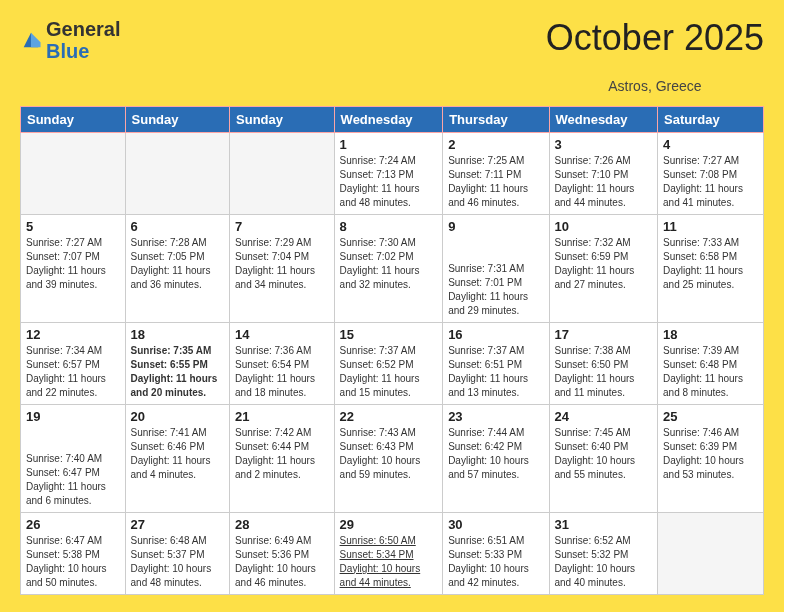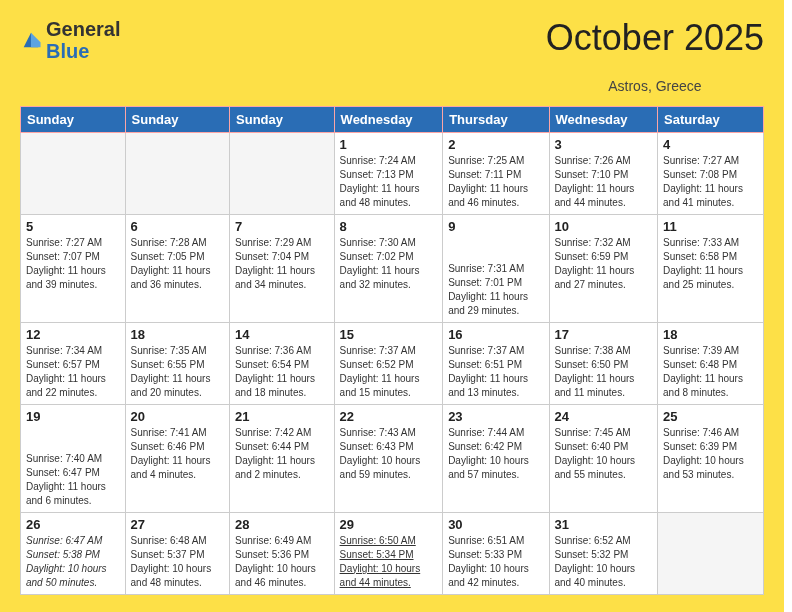--- a/index.html
+++ b/index.html
@@ -204,21 +204,21 @@
         </tr>
         <tr class="week-row">
           <td>
             <span class="day-number">12</span>
             <div class="day-info" style="white-space: pre-line;">Sunrise: 7:34 AM
 Sunset: 6:57 PM
 Daylight: 11 hours and 22 minutes.</div>
           </td>
           <td>
             <span class="day-number">18</span>
-            <div class="day-info" style="white-space: pre-line;">Sunrise: 7:35 AM
+            <div class="day-info" style="white-space: pre-line; font-weight: bold;">Sunrise: 7:35 AM
 Sunset: 6:55 PM
 Daylight: 11 hours and 20 minutes.</div>
           </td>
           <td>
             <span class="day-number">14</span>
             <div class="day-info" style="white-space: pre-line;">Sunrise: 7:36 AM
 Sunset: 6:54 PM
 Daylight: 11 hours and 18 minutes.</div>
           </td>
           <td>
@@ -286,21 +286,21 @@
           <td>
             <span class="day-number">25</span>
             <div class="day-info" style="white-space: pre-line;">Sunrise: 7:46 AM
 Sunset: 6:39 PM
 Daylight: 10 hours and 53 minutes.</div>
           </td>
         </tr>
         <tr class="week-row">
           <td>
             <span class="day-number">26</span>
-            <div class="day-info" style="white-space: pre-line; font-style: italic;">Sunrise: 6:47 AM
+            <div class="day-info" style="white-space: pre-line;">Sunrise: 6:47 AM
 Sunset: 5:38 PM
 Daylight: 10 hours and 50 minutes.</div>
           </td>
           <td>
             <span class="day-number">27</span>
             <div class="day-info" style="white-space: pre-line;">Sunrise: 6:48 AM
 Sunset: 5:37 PM
 Daylight: 10 hours and 48 minutes.</div>
           </td>
           <td>

